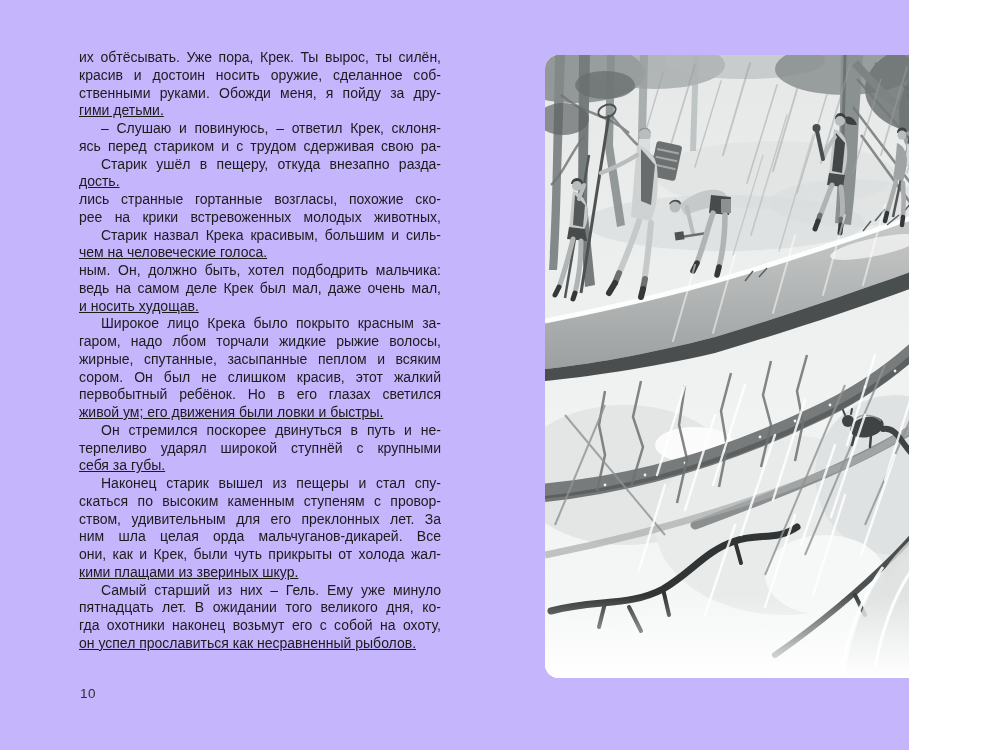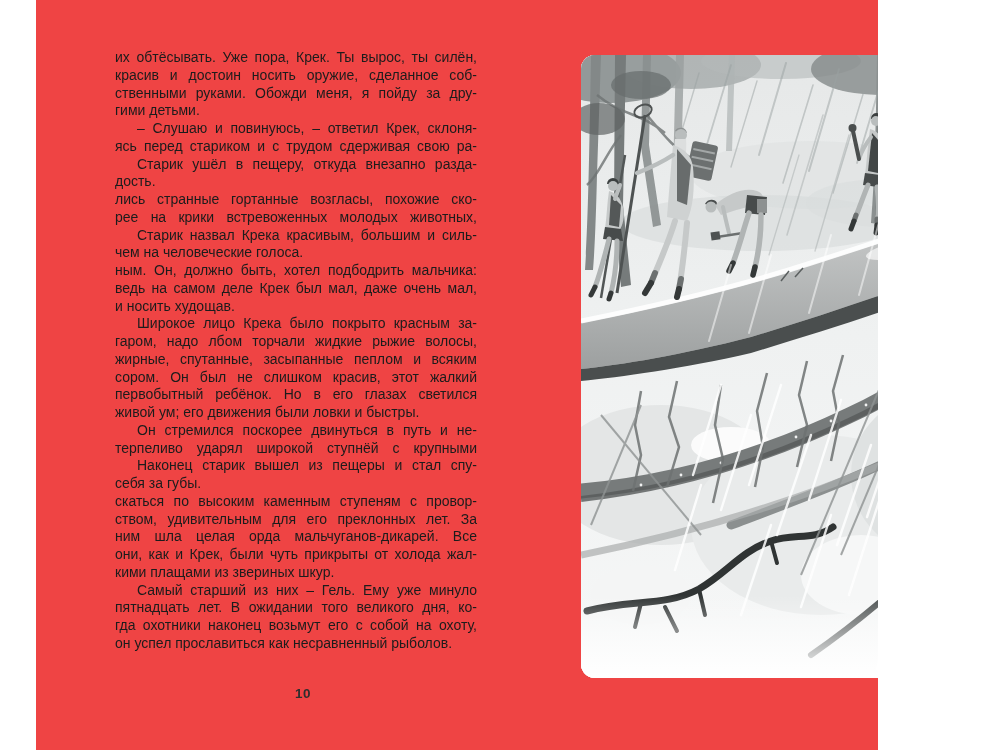--- a/index.html
+++ b/index.html
@@ -1,31 +1,31 @@
 <!DOCTYPE html>
 <html lang="ru"><head>
 <meta charset="utf-8">
 <style>
   html,body{margin:0;padding:0;background:#ffffff;}
   .spread{
-    position:relative;width:842px;height:750px;background:#ef4444;
-    overflow:hidden;font-family:"Liberation Sans",sans-serif;margin-left:36px;
+    position:relative;width:909px;height:750px;background:#c4b5fd;
+    overflow:hidden;font-family:"Liberation Sans",sans-serif;
   }
   
   .text-col{
     position:absolute;left:79px;top:49px;width:362px;
     font-size:14px;line-height:17.75px;color:#1c1c1c;
     -webkit-font-smoothing:antialiased;
   }
   .text-col .line{text-align:justify;text-align-last:justify;white-space:nowrap;overflow:visible;}
-  .text-col .line.end{text-align-last:left;}
+  .text-col .line.end{text-align-last:left;text-decoration:underline;}
   .text-col .line.ind{text-indent:22px;}
   .page-number{
-    position:absolute;left:86px;top:686px;width:362px;text-align:center;
-    font-size:13.5px;color:#2e2e2e;letter-spacing:.5px;font-weight:bold;
+    position:absolute;left:80px;top:686px;width:362px;
+    font-size:13.5px;color:#2e2e2e;letter-spacing:.5px;
   }
   
   .illu-wrap{
     position:absolute;left:545px;top:55px;width:396px;height:623px;
     border-radius:14px;overflow:hidden;
     box-shadow:inset 0 0 16px 10px #ffffff;
     background:#f2f3f3;
   }
   .illu-wrap svg{display:block;width:396px;height:623px;}
 </style>
@@ -52,22 +52,22 @@
         <div class="line">ведь на самом деле Крек был мал, даже очень мал,</div>
         <div class="line end">и носить худощав.</div>
         <div class="line ind">Широкое лицо Крека было покрыто красным за-</div>
         <div class="line">гаром, надо лбом торчали жидкие рыжие волосы,</div>
         <div class="line">жирные, спутанные, засыпанные пеплом и всяким</div>
         <div class="line">сором. Он был не слишком красив, этот жалкий</div>
         <div class="line">первобытный ребёнок. Но в его глазах светился</div>
         <div class="line end">живой ум; его движения были ловки и быстры.</div>
         <div class="line ind">Он стремился поскорее двинуться в путь и не-</div>
         <div class="line">терпеливо ударял широкой ступнёй с крупными</div>
+        <div class="line end">себя за губы.</div>
         <div class="line ind">Наконец старик вышел из пещеры и стал спу-</div>
-        <div class="line end">себя за губы.</div>
         <div class="line">скаться по высоким каменным ступеням с провор-</div>
         <div class="line">ством, удивительным для его преклонных лет. За</div>
         <div class="line">ним шла целая орда мальчуганов-дикарей. Все</div>
         <div class="line">они, как и Крек, были чуть прикрыты от холода жал-</div>
         <div class="line end">кими плащами из звериных шкур.</div>
         <div class="line ind">Самый старший из них – Гель. Ему уже минуло</div>
         <div class="line">пятнадцать лет. В ожидании того великого дня, ко-</div>
         <div class="line">гда охотники наконец возьмут его с собой на охоту,</div>
         <div class="line end">он успел прославиться как несравненный рыболов.</div>
       </div>

